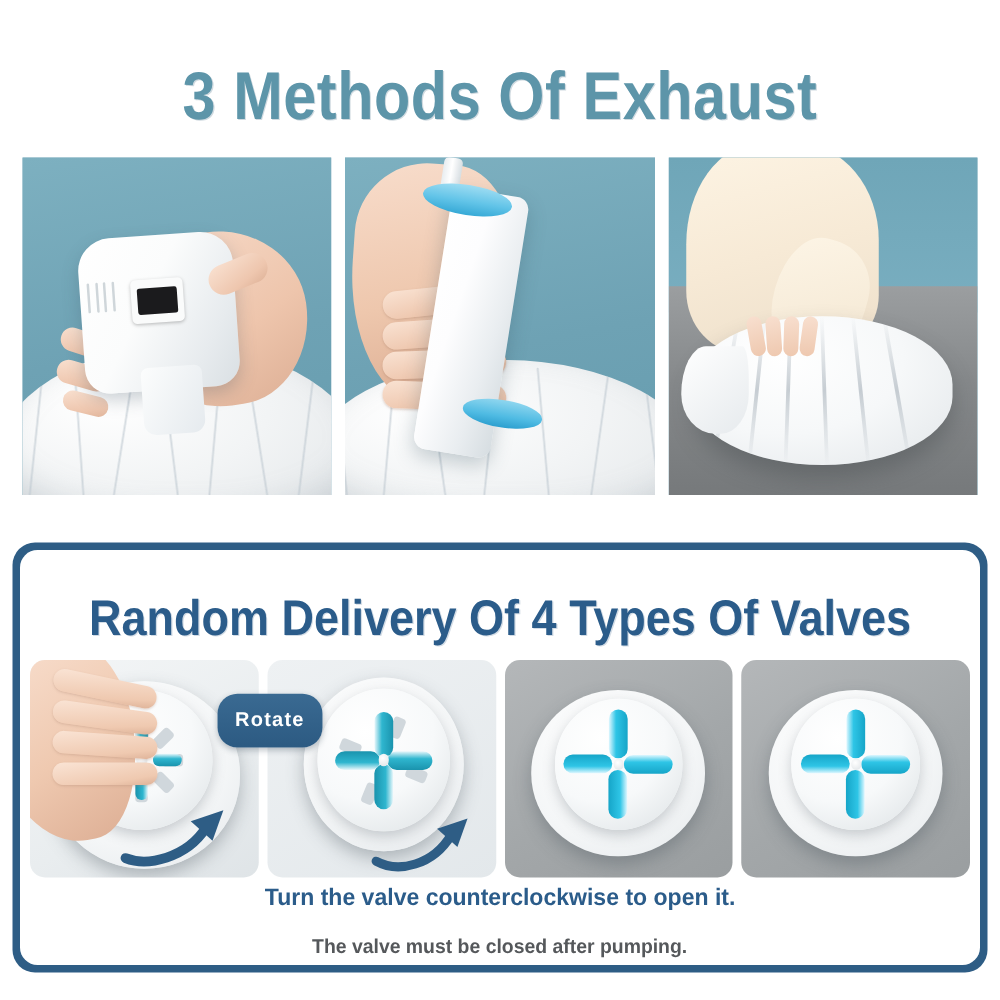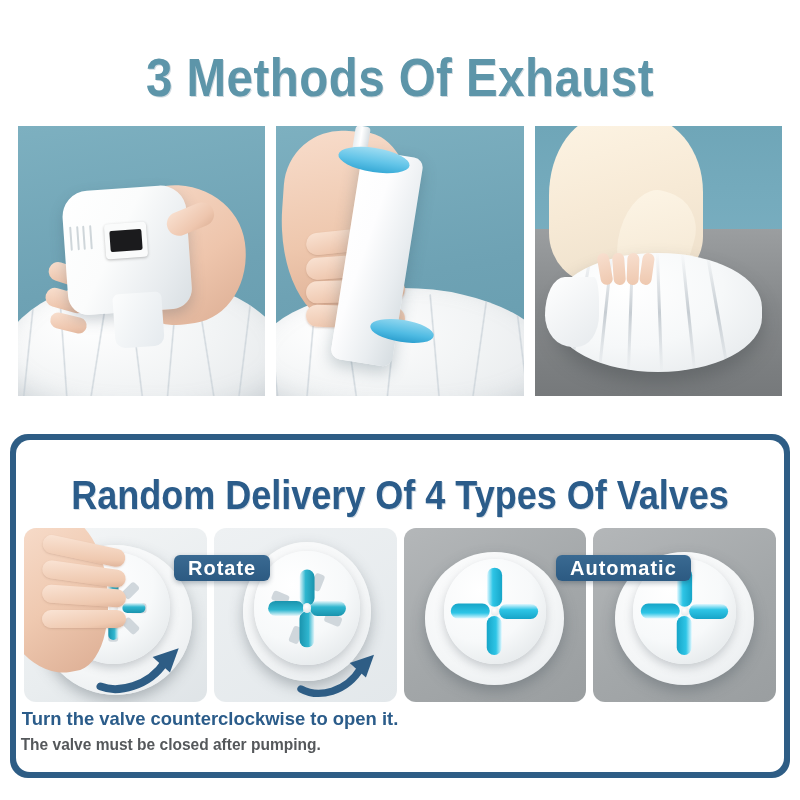--- a/index.html
+++ b/index.html
@@ -334,28 +334,28 @@
 
   
   .arrow-svg { position: absolute; }
 
   
   .badge {
     position: absolute;
     display: flex;
     align-items: center;
     justify-content: center;
-    height: 26px;
+    height: 43px;
     padding: 0 14px;
-    border-radius: 6px;
+    border-radius: 16px;
     background: linear-gradient(180deg,#3a6a92 0%, #2c5a82 100%);
     color: #ffffff;
     font-family: "Liberation Sans Narrow", "Liberation Sans", sans-serif;
     font-weight: bold;
-    font-size: 20px;
+    font-size: 16px;
     letter-spacing: 1px;
     white-space: nowrap;
     box-shadow: 0 2px 5px rgba(20,40,60,.3);
     z-index: 5;
   }
   .badge-rotate { left: 158px; top: 115px; }
   .badge-auto  { left: 540px; top: 115px; }
 
   
   .captions {
@@ -363,23 +363,23 @@
     left: 0;
     top: 268px;
     width: 100%;
     height: 70px;
     display: flex;
   }
   .cap-col {
     flex: 1 1 0;
     display: flex;
     flex-direction: column;
-    align-items: flex-start;
+    align-items: center;
     justify-content: flex-start;
-    gap: 6px;
+    gap: 19px;
   }
   .cap-primary {
     font-family: "Liberation Sans Narrow", "Liberation Sans", sans-serif;
     font-weight: bold;
     font-size: 19px;
     color: #2b5c8a;
     white-space: nowrap;
     transform: scaleX(0.97);
   }
   .cap-secondary {
@@ -584,21 +584,20 @@
               <span class="petal bright" style="width:38%; height:14%; margin-left:-19%; margin-top:-7%; transform:rotate(90deg)  translateX(62%);"></span>
               <span class="petal bright" style="width:38%; height:14%; margin-left:-19%; margin-top:-7%; transform:rotate(180deg) translateX(62%);"></span>
               <span class="petal bright" style="width:38%; height:14%; margin-left:-19%; margin-top:-7%; transform:rotate(270deg) translateX(62%);"></span>
             </div>
             <div class="valve-hub"></div>
           </div>
         </div>
       </div>
 
       <div class="badge badge-rotate">Rotate</div>
-      <div class="badge badge-auto">Automatic</div>
 
       <div class="captions">
         <div class="cap-col">
           <div class="cap-primary">Turn the valve counterclockwise to open it.</div>
           <div class="cap-secondary">The valve must be closed after pumping.</div>
         </div>
       </div>
 
     </div>
   </div>

